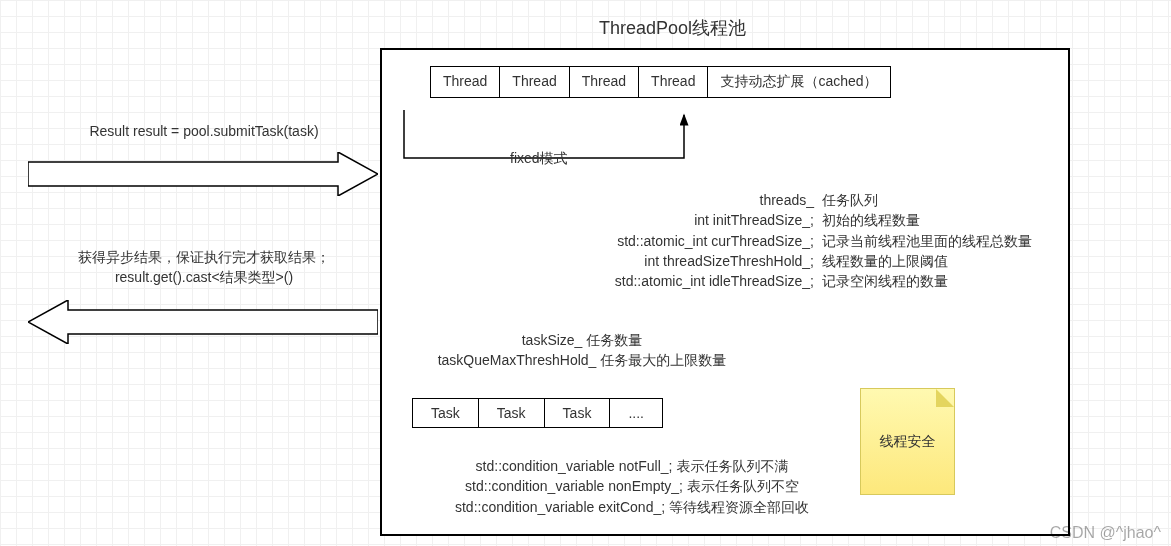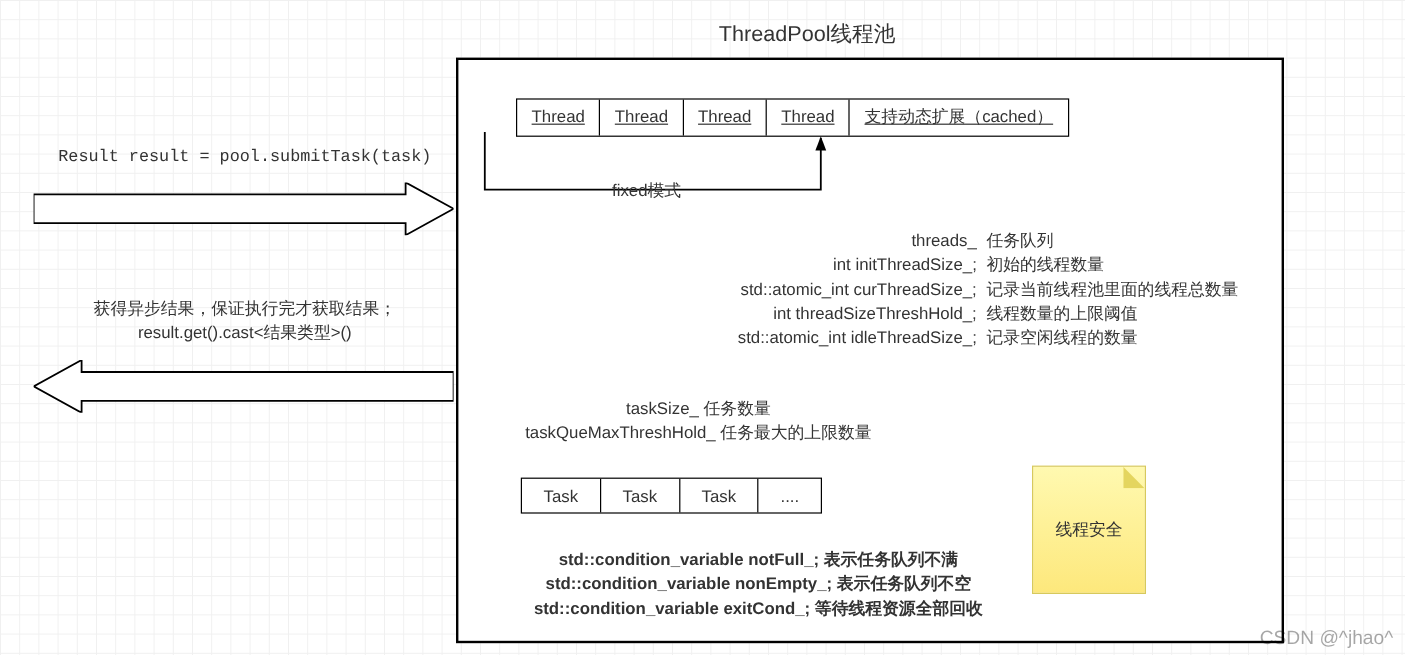--- a/index.html
+++ b/index.html
@@ -28,25 +28,24 @@
       top: 48px;
       left: 380px;
       width: 690px;
       height: 488px;
       border: 2px solid #000;
       background: #fff;
     }
     
     .thread-row {
       position: absolute;
-      top: 32px;
+      top: 16px;
       left: 48px;
       display: flex;
       border: 1.5px solid #000;
-      text-decoration: underline;
     }
     .thread-cell {
       padding: 6px 12px;
       border-right: 1.5px solid #000;
     }
     .thread-cell:last-child { border-right: none; }
     .fixed-label {
       position: absolute;
       top: 100px;
       left: 128px;
@@ -68,36 +67,36 @@
       position: absolute;
       top: 280px;
       left: 20px;
       width: 360px;
       text-align: center;
       line-height: 1.45;
     }
     .task-row {
       position: absolute;
       top: 348px;
-      left: 52px;
+      left: 30px;
       display: flex;
       border: 1.5px solid #000;
       text-align: center;
     }
     .task-cell { padding: 6px 18px; border-right: 1.5px solid #000; }
     .task-cell:last-child { border-right: none; }
     .cond-list {
       position: absolute;
       top: 406px;
       left: 10px;
       width: 480px;
       text-align: center;
       line-height: 1.45;
     }
-    .cond-row { white-space: nowrap; font-weight: bold; }
+    .cond-row { white-space: nowrap; }
     
     .sticky {
       position: absolute;
       top: 338px;
       left: 478px;
       width: 95px;
       height: 107px;
       background: linear-gradient(to bottom, #fff9b0, #fde87c);
       border: 1px solid #d7c95c;
       display: flex;
@@ -113,21 +112,21 @@
       clip-path: polygon(0 0, 100% 100%, 0 100%);
     }
     
     .left-text-1, .left-text-2 {
       position: absolute;
       left: 44px;
       width: 320px;
       text-align: center;
       line-height: 1.4;
     }
-    .left-text-1 { top: 122px; font-family: Liberation Mono, monospace; }
+    .left-text-1 { top: 122px; }
     .left-text-2 { top: 248px; }
     
     .block-arrow {
       position: absolute;
       left: 28px;
       width: 350px;
       height: 44px;
     }
     .block-arrow svg { width: 100%; height: 100%; }
     .arrow1 { top: 152px; }

